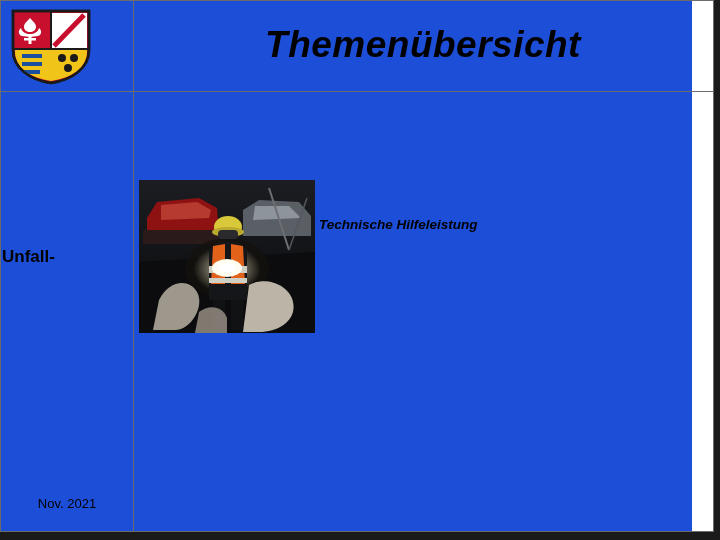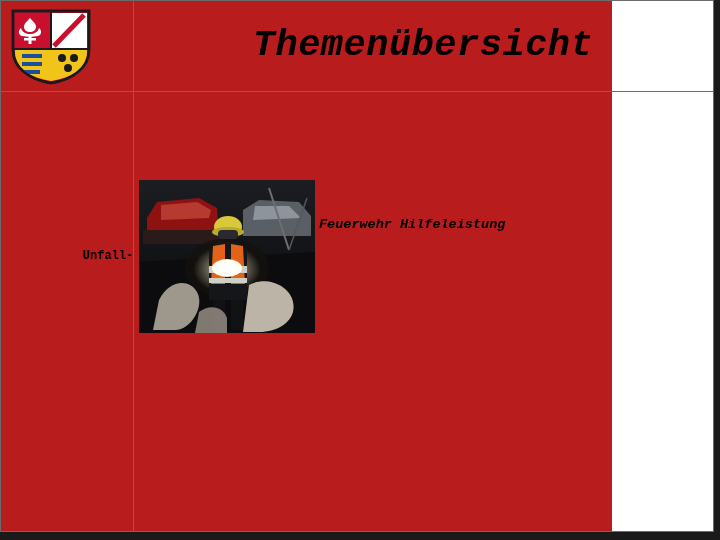--- a/index.html
+++ b/index.html
@@ -8,25 +8,24 @@
     background: #ffffff;
   }
   body {
     width: 720px;
     height: 540px;
     font-family: "Liberation Sans", sans-serif;
     overflow: hidden;
   }
   .slide {
     position: relative;
-    width: 612px;
+    width: 692px;
     height: 540px;
-    background: #b91c1c;
+    background: #1d4ed8;
     box-sizing: border-box;
-    font-family: Liberation Mono, monospace;
   }
   
   .frame-top {
     position: absolute;
     left: 0; top: 0;
     width: 714px; height: 92px;
     border: 1px solid #6b6b6b;
     box-sizing: border-box;
   }
   .frame-body {
@@ -83,26 +82,25 @@
     text-align: center;
     font-size: 9.5px;
     font-weight: bold;
     color: #000000;
     line-height: 12px;
   }
   .section-label {
     position: absolute;
     left: 2px; top: 246px;
     width: 130px;
-    text-align: center;
-    font-size: 12px;
+    text-align: left;
+    font-size: 17px;
     font-weight: bold;
     color: #000000;
     line-height: 21px;
-    padding-left: 41px;
   }
   .date-label {
     position: absolute;
     left: 2px; top: 496px;
     width: 130px;
     text-align: center;
     font-size: 13px;
     color: #000000;
   }
   
@@ -165,20 +163,21 @@
     </svg>
   </div>
 
   <div class="title">Themenübersicht</div>
 
 
   <div class="section-label">
     <div>Unfall-</div>
   </div>
 
+  <div class="date-label">Nov. 2021</div>
 
   <div class="photo">
     <svg width="176" height="153" viewBox="0 0 176 153">
       <defs>
         <radialGradient id="glow" cx="50%" cy="52%" r="40%">
           <stop offset="0%" stop-color="#fdfbe8"></stop>
           <stop offset="55%" stop-color="#8a8470"></stop>
           <stop offset="100%" stop-color="#14110d"></stop>
         </radialGradient>
         <linearGradient id="nightsky" x1="0" y1="0" x2="0" y2="1">
@@ -221,17 +220,17 @@
 
       <path d="M20,120 C30,100 50,98 58,112 C66,126 52,150 36,150 L14,150 Z" fill="#b9b2a2" opacity="0.85"></path>
       <path d="M110,105 C126,96 150,104 154,122 C158,140 140,152 120,152 L104,152 Z" fill="#cfc8b8" opacity="0.9"></path>
       <path d="M60,132 C70,124 84,126 88,138 L88,153 L56,153 Z" fill="#9c958a" opacity="0.8"></path>
 
       <line x1="130" y1="8" x2="150" y2="70" stroke="#6d6f74" stroke-width="2"></line>
       <line x1="150" y1="70" x2="168" y2="18" stroke="#55575c" stroke-width="1.5"></line>
     </svg>
   </div>
 
-  <div class="content-caption">Feuerwehr Hilfeleistung</div>
+  <div class="content-caption">Technische Hilfeleistung</div>
 
   <div class="right-edge"></div>
   <div class="bottom-edge"></div>
 </div>
 
 </body></html>

